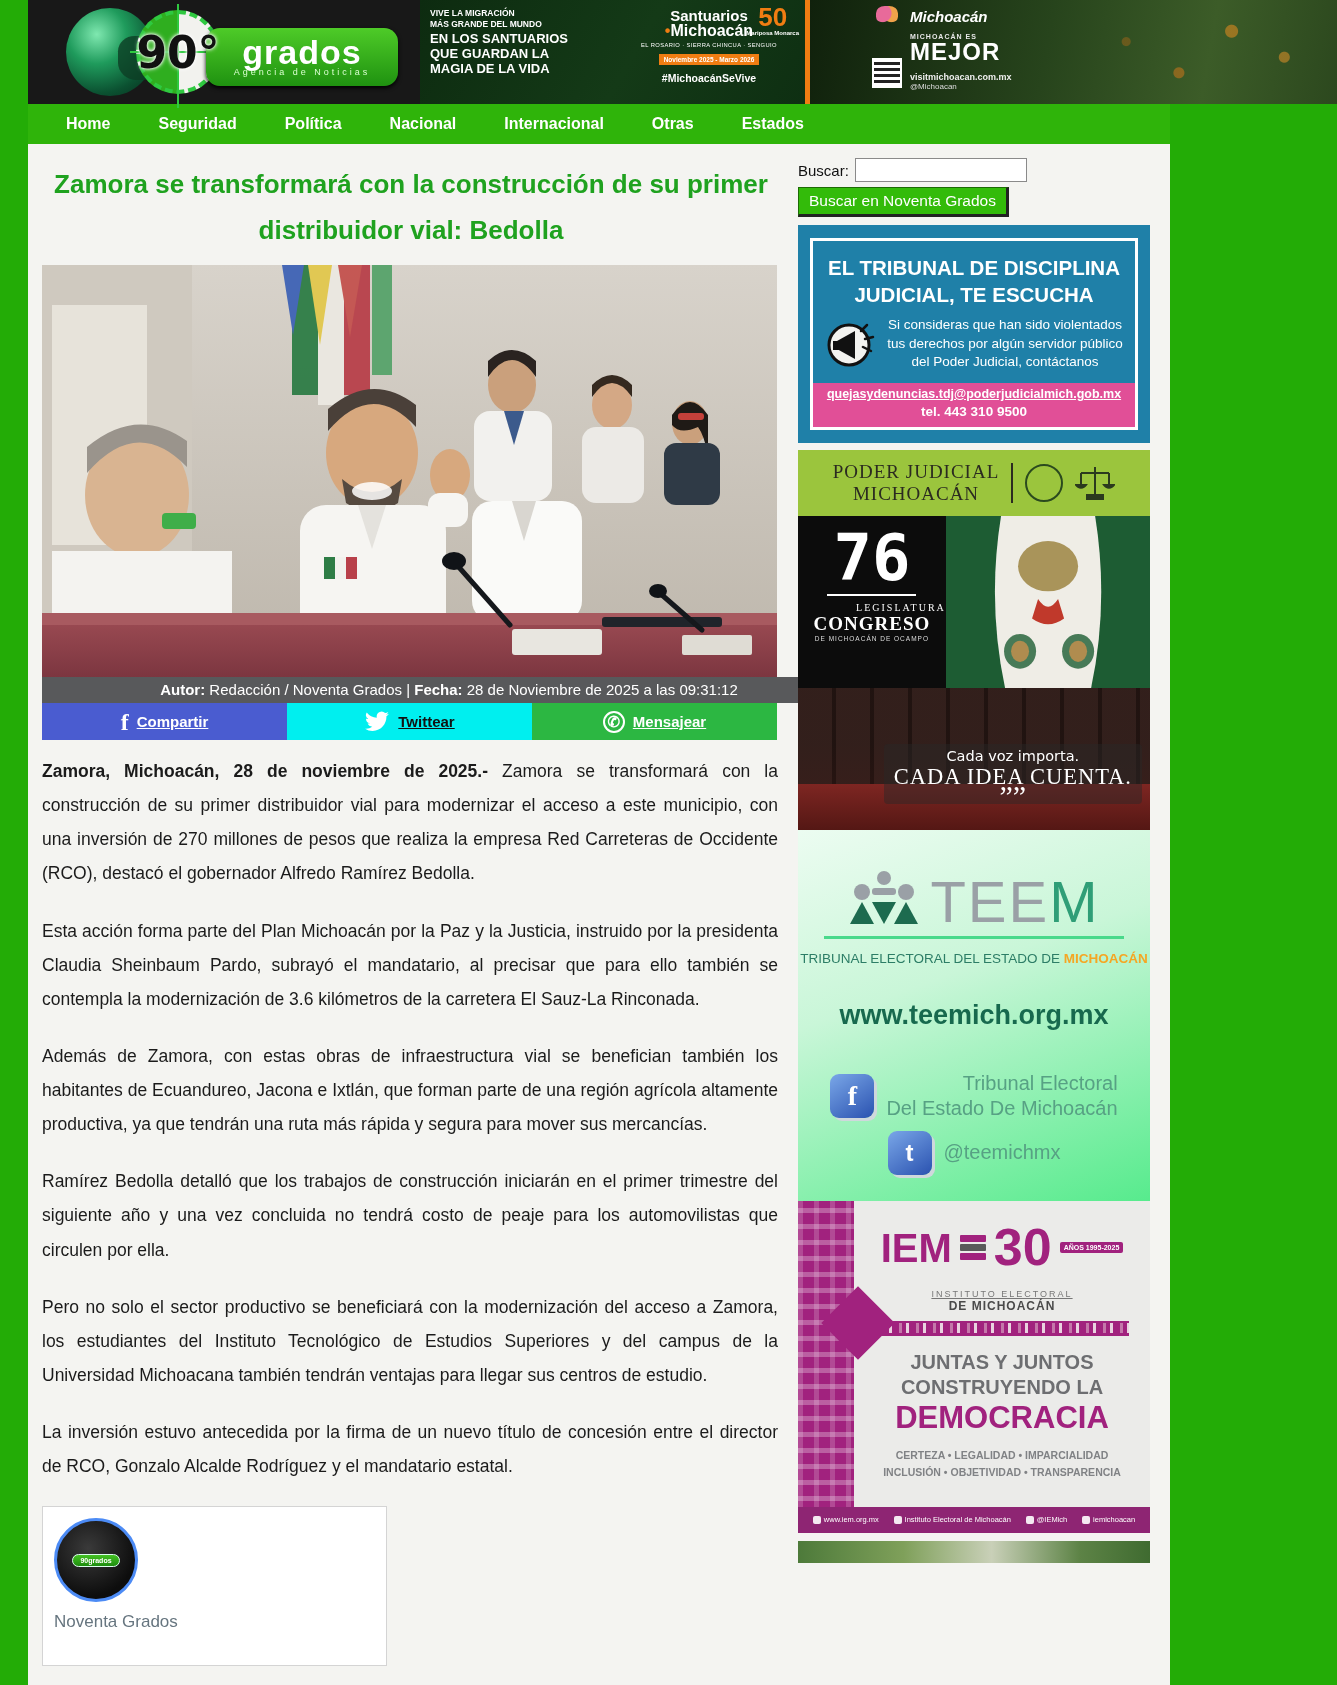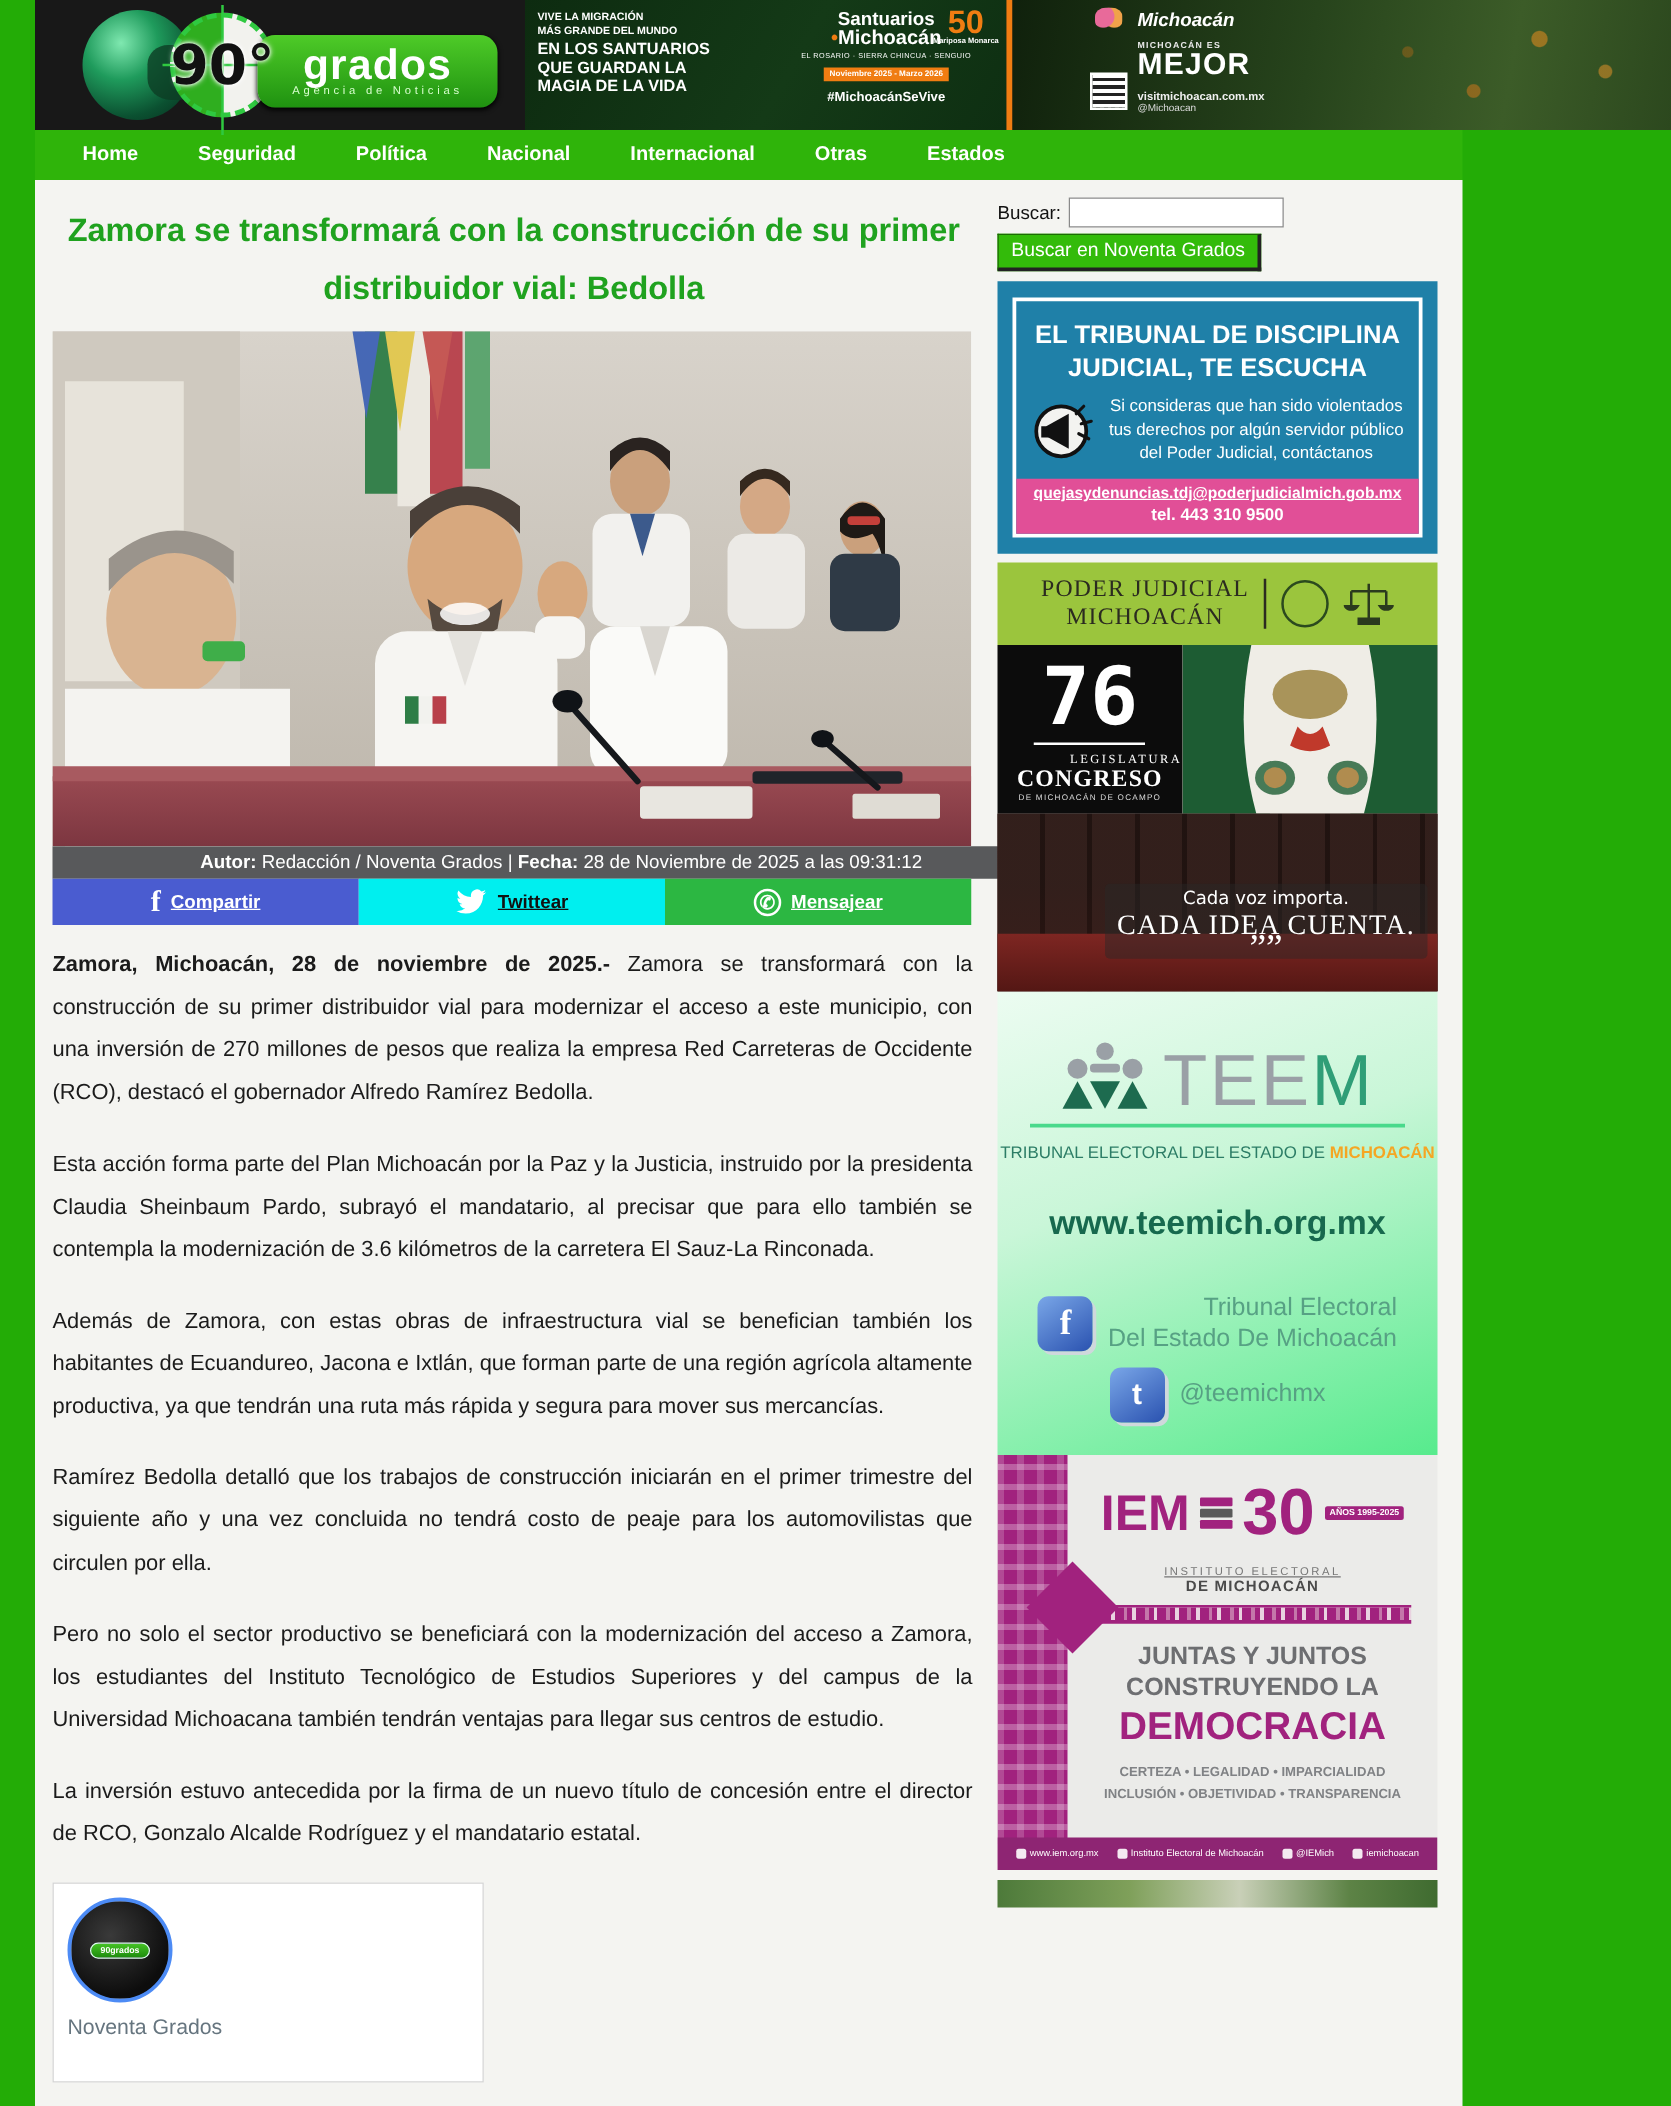--- a/index.html
+++ b/index.html
@@ -98,21 +98,21 @@
   .adt-pink { background:#E14F97; margin:12px -8px 0; padding:4px 4px 8px; }
   .adt-mail { color:#fff; font-size:12.5px; font-weight:bold; text-decoration:underline; }
   .adt-tel { color:#fff; font-size:13.5px; font-weight:bold; margin-top:3px; }
 
   .ad-pj { background:#9BC53D; margin-top:7px; height:66px; display:flex; align-items:center; justify-content:center; gap:12px; }
   .pj-name { font-family:"Liberation Serif",serif; font-size:19px; color:#2b2b20; letter-spacing:1px; line-height:1.15; text-align:center; }
   .pj-div { width:2px; height:40px; background:#2b2b20; }
   .pj-seal { width:38px; height:38px; border-radius:50%; border:2px solid #2b4a1e; color:#2b4a1e; font-size:8px; display:flex; align-items:center; justify-content:center; }
 
   .ad-congreso { margin-top:0; }
-  .adc-top { display:flex; height:135px; }
+  .adc-top { display:flex; height:172px; }
   .adc-left { width:42%; background:#0c0c0c; color:#fff; text-align:center; padding-top:10px; }
   .adc-76 { font-size:64px; font-weight:900; line-height:1; font-family:"DejaVu Sans Mono",monospace; border-bottom:2px solid #fff; display:inline-block; padding:0 6px 4px; }
   .adc-leg { font-family:"Liberation Serif",serif; font-size:10px; letter-spacing:2px; margin-top:6px;text-align:right; }
   .adc-con { font-family:"Liberation Serif",serif; font-size:19px; font-weight:bold; letter-spacing:1px; }
   .adc-sub { font-size:6.5px; letter-spacing:1px; color:#ddd; }
   .adc-right { width:58%; }
   .adc-bottom { height:142px; background:
       linear-gradient(180deg, rgba(20,12,10,.2) 0 40%, rgba(60,20,18,.4)),
       repeating-linear-gradient(90deg,#3a2420 0 34px,#241512 34px 38px),
       linear-gradient(180deg,#35201c,#5c2a26); position:relative; }

